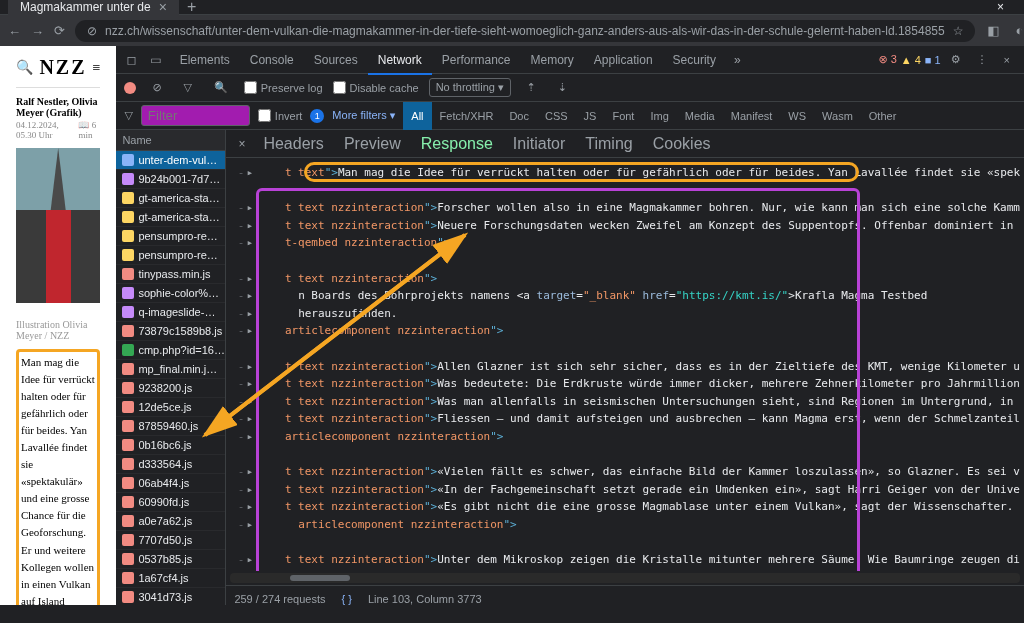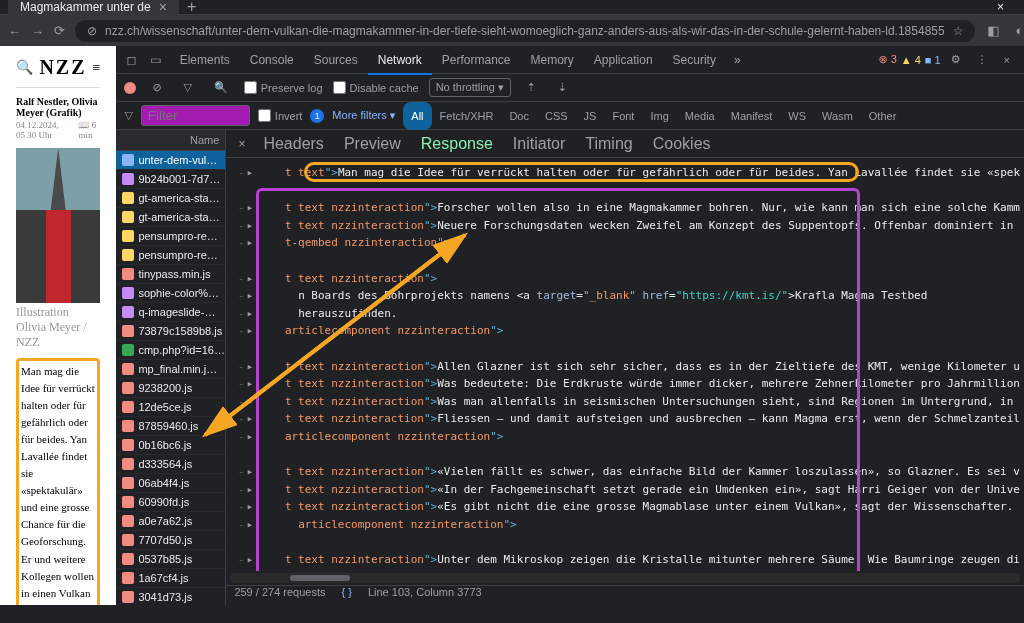--- a/index.html
+++ b/index.html
@@ -30,21 +30,21 @@
 .search-icon { font-size: 14px; }
 .nzz-logo { font-family: Georgia, serif; font-weight: bold; font-size: 20px; letter-spacing: 2px; }
 .menu-icon { font-size: 14px; }
 .article-sub { text-align: center; font-size: 11px; margin-top: 6px; }
 .article-rule { border: none; border-top: 1px solid #ddd; margin: 8px 0; }
 .article-author { font-size: 10px; font-weight: bold; }
 .article-date { font-size: 9px; color: #888; display: flex; gap: 10px; margin-top: 2px; }
 .article-img { width: 100%; height: 155px; background: linear-gradient(180deg, #7da0a8 0%, #7da0a8 40%, #3a3a3a 40%, #3a3a3a 100%); margin-top: 8px; position: relative; overflow: hidden; }
 .volcano-red { position: absolute; left: 35%; top: 40%; width: 30%; height: 60%; background: #c0262e; }
 .volcano-gray { position: absolute; left: 40%; top: 0; width: 20%; height: 45%; background: #4a4a4a; clip-path: polygon(50% 0, 100% 100%, 0 100%); }
-.img-caption { font-size: 12px; color: #999; margin-top: 2px; }
+.img-caption { font-size: 10px; color: #999; margin-top: 16px; }
 .article-body { font-size: 11px; line-height: 1.55; margin-top: 8px; border: 3px solid #f5a623; border-radius: 4px; padding: 2px; }
 
 
 .devtools { flex: 1; display: flex; flex-direction: column; background: #202124; }
 
 
 .dt-tabs { display: flex; align-items: center; height: 28px; border-bottom: 1px solid #3c4043; gap: 2px; padding: 0 4px; font-size: 12px; }
 .dt-tab { padding: 6px 10px; color: #9aa0a6; }
 .dt-tab.active { color: #e8eaed; border-bottom: 2px solid #1a73e8; }
 .dt-icon { color: #9aa0a6; padding: 0 6px; }
@@ -56,30 +56,30 @@
 
 .net-toolbar { display: flex; align-items: center; height: 28px; border-bottom: 1px solid #3c4043; gap: 10px; padding: 0 8px; font-size: 11px; color: #9aa0a6; }
 .rec-dot { width: 12px; height: 12px; border-radius: 50%; background: #f28b82; }
 .checkbox { display: flex; align-items: center; gap: 4px; }
 .checkbox input { accent-color: #8ab4f8; }
 .throttle { border: 1px solid #5f6368; padding: 2px 6px; border-radius: 3px; }
 
 
 .filter-bar { display: flex; align-items: center; height: 28px; border-bottom: 1px solid #3c4043; gap: 8px; padding: 0 8px; font-size: 11px; color: #9aa0a6; }
 .filter-input { background: #a21caf; border: 1px solid #5f6368; border-radius: 3px; padding: 2px 16px 2px 6px; color: #e8eaed; width: 109px; }
-.filter-pill { padding: 8px 8px; border-radius: 8px; }
+.filter-pill { padding: 8px 8px; border-radius: 0; }
 .filter-pill.active { background: #0e639c; color: #fff; }
 .more-filters { color: #8ab4f8; }
 .pill-badge { background: #1a73e8; color: #fff; border-radius: 50%; width: 14px; height: 14px; display: inline-flex; align-items: center; justify-content: center; font-size: 9px; }
 
 
 .net-content { flex: 1; display: flex; overflow: hidden; }
 
 
-.req-list { width: 110px; border-right: 1px solid #3c4043; display: flex; flex-direction: column; font-size: 11px; overflow: hidden; text-align: right; }
+.req-list { width: 110px; border-right: 1px solid #3c4043; display: flex; flex-direction: column; font-size: 11px; overflow: hidden; }
 .req-header { padding: 4px 6px; border-bottom: 1px solid #3c4043; color: #9aa0a6; background: #292a2d; }
 .req-items { flex: 1; overflow: hidden; }
 .req-item { padding: 3px 6px; display: flex; align-items: center; gap: 4px; white-space: nowrap; overflow: hidden; text-overflow: ellipsis; color: #e8eaed; border-bottom: 1px solid #292a2d; }
 .req-item.selected { background: #0e639c; color: #fff; }
 .req-icon { width: 12px; height: 12px; display: inline-block; flex-shrink: 0; }
 .req-icon.doc { background: #8ab4f8; border-radius: 2px; }
 .req-icon.css { background: #c58af9; border-radius: 2px; }
 .req-icon.font { background: #fdd663; border-radius: 2px; }
 .req-icon.js { background: #f28b82; border-radius: 2px; }
 .req-icon.img { background: #34a853; border-radius: 2px; }
@@ -102,21 +102,21 @@
 .html-val { color: #f29766; }
 .html-txt { color: #e8eaed; }
 .url-col { color: #35d4c7; }
 
 
 .anno-orange-small { position: absolute; border: 3px solid #f5a623; border-radius: 18px; top: 4px; left: 78px; width: 555px; height: 20px; pointer-events: none; }
 .anno-purple { position: absolute; border: 3px solid #b842d6; border-radius: 6px; top: 30px; left: 30px; width: 604px; height: 395px; pointer-events: none; }
 .arrow { position: absolute; pointer-events: none; }
 
 
-.status { height: 20px; border-top: 1px solid #3c4043; display: flex; align-items: flex-start; padding: 0 8px; font-size: 11px; color: #9aa0a6; gap: 16px; }
+.status { height: 20px; border-top: 1px solid #3c4043; display: flex; align-items: flex-end; padding: 0 8px; font-size: 11px; color: #9aa0a6; gap: 16px; }
 .scroll-cyan { height: 10px; background: #2a2a2a; margin: 2px 4px; border-radius: 4px; position: relative; }
 .scroll-thumb { position: absolute; left: 60px; width: 60px; height: 6px; top: 2px; background: #5f6368; border-radius: 3px; }
 </style>
 </head>
 <body>
 
 <div class="tabbar">
   <div class="tab">
     <span class="tab-title">Magmakammer unter de</span>
     <span class="tab-close">×</span>

